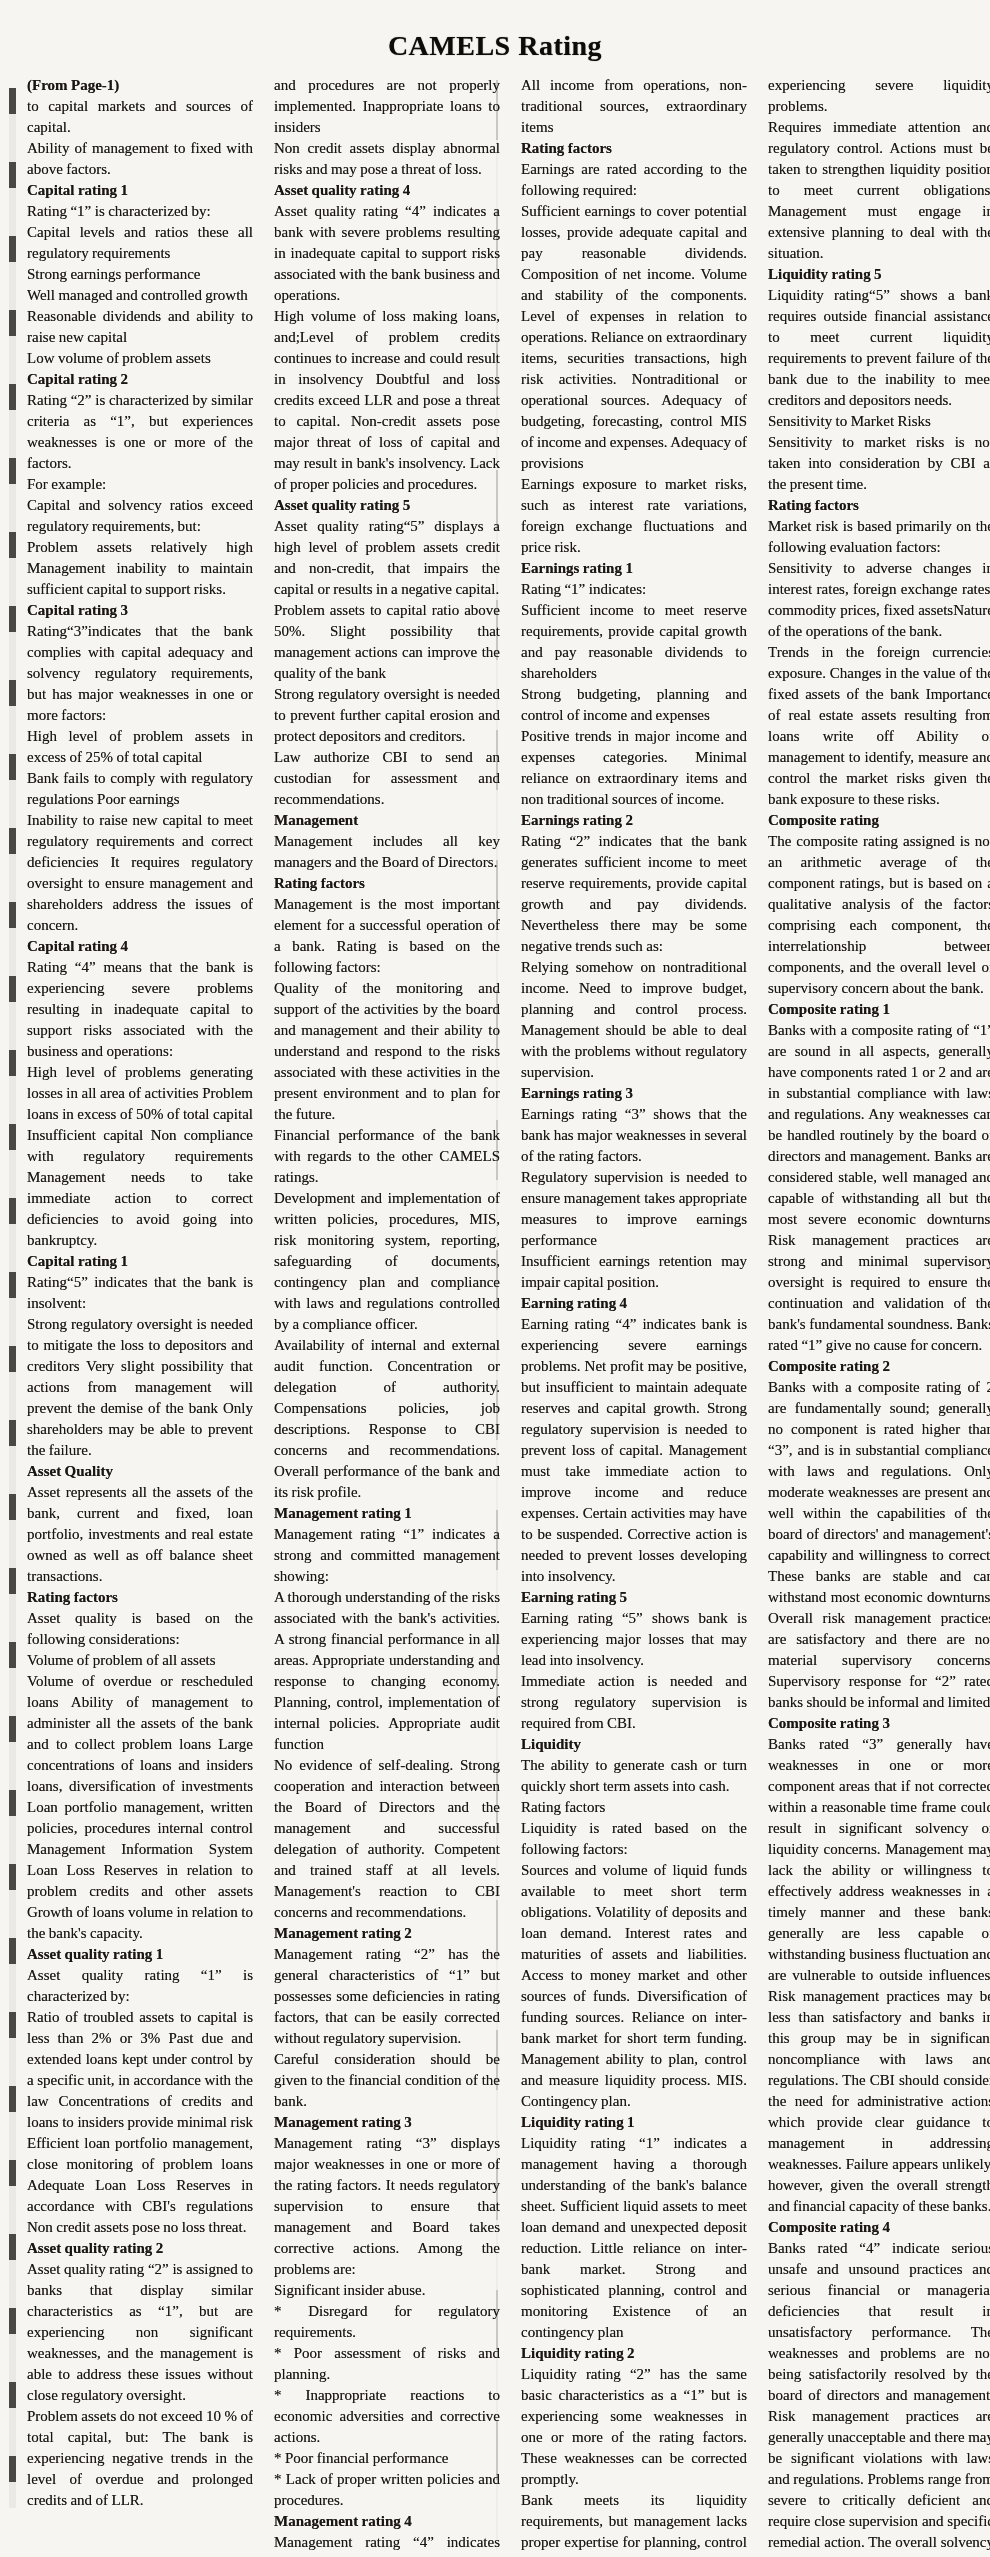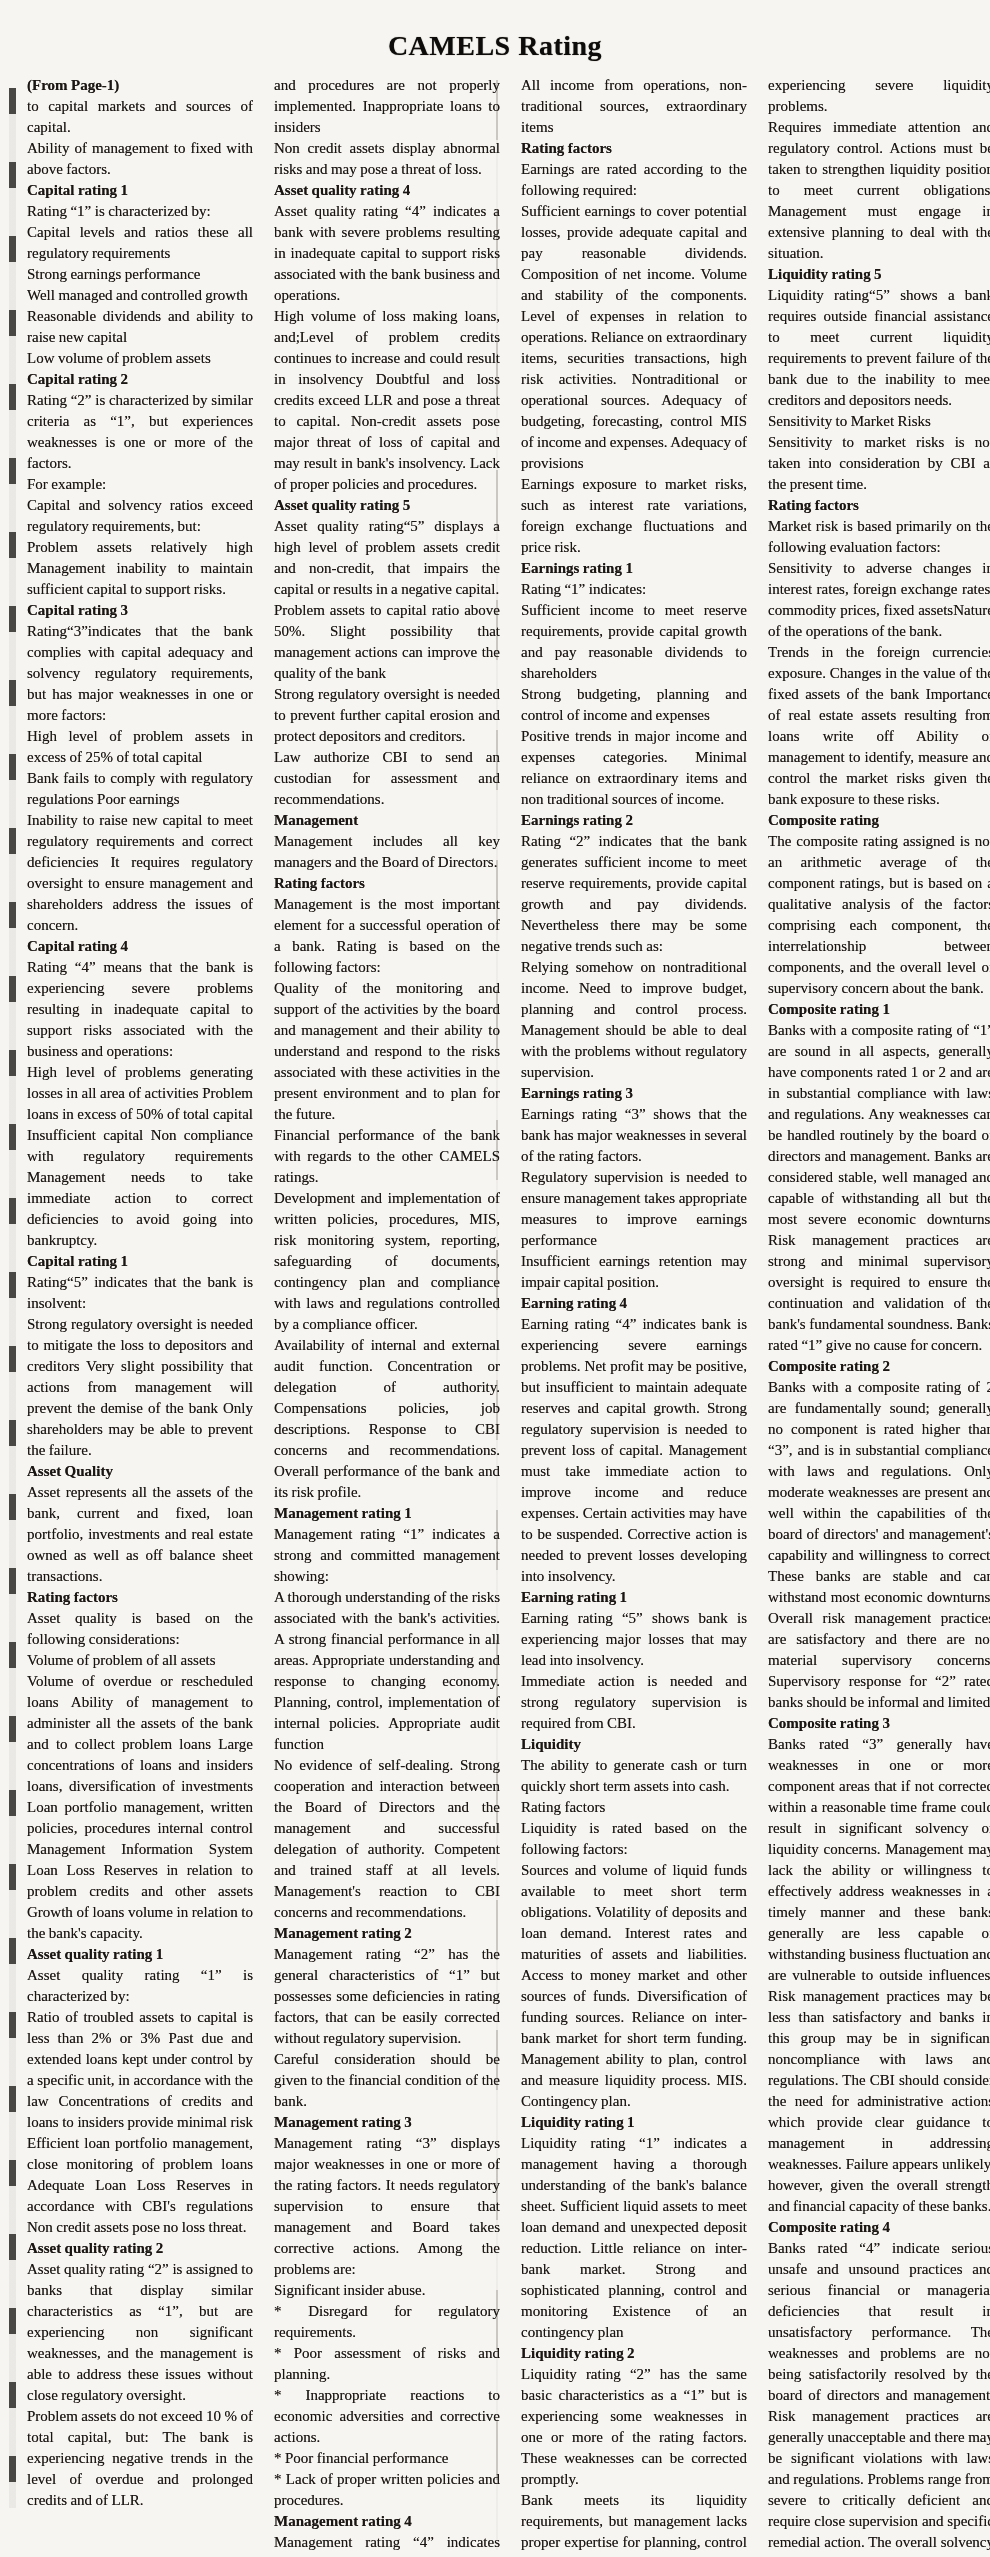--- a/index.html
+++ b/index.html
@@ -156,21 +156,21 @@
       <p class="p">Positive trends in major income and expenses categories. Minimal reliance on extraordinary items and non traditional sources of income.</p>
       <p class="h">Earnings rating 2</p>
       <p class="p">Rating “2” indicates that the bank generates sufficient income to meet reserve requirements, provide capital growth and pay dividends. Nevertheless there may be some negative trends such as:</p>
       <p class="p">Relying somehow on nontraditional income. Need to improve budget, planning and control process. Management should be able to deal with the problems without regulatory supervision.</p>
       <p class="h">Earnings rating 3</p>
       <p class="p">Earnings rating “3” shows that the bank has major weaknesses in several of the rating factors.</p>
       <p class="p">Regulatory supervision is needed to ensure management takes appropriate measures to improve earnings performance</p>
       <p class="p">Insufficient earnings retention may impair capital position.</p>
       <p class="h">Earning rating 4</p>
       <p class="p">Earning rating “4” indicates bank is experiencing severe earnings problems. Net profit may be positive, but insufficient to maintain adequate reserves and capital growth. Strong regulatory supervision is needed to prevent loss of capital. Management must take immediate action to improve income and reduce expenses. Certain activities may have to be suspended. Corrective action is needed to prevent losses developing into insolvency.</p>
-      <p class="h">Earning rating 1</p>
+      <p class="h">Earning rating 5</p>
       <p class="p">Earning rating “5” shows bank is experiencing major losses that may lead into insolvency.</p>
       <p class="p">Immediate action is needed and strong regulatory supervision is required from CBI.</p>
       <p class="h">Liquidity</p>
       <p class="p">The ability to generate cash or turn quickly short term assets into cash.</p>
       <p class="p">Rating factors</p>
       <p class="p">Liquidity is rated based on the following factors:</p>
       <p class="p">Sources and volume of liquid funds available to meet short term obligations. Volatility of deposits and loan demand. Interest rates and maturities of assets and liabilities. Access to money market and other sources of funds. Diversification of funding sources. Reliance on inter-bank market for short term funding. Management ability to plan, control and measure liquidity process. MIS. Contingency plan.</p>
       <p class="h">Liquidity rating 1</p>
       <p class="p">Liquidity rating “1” indicates a management having a thorough understanding of the bank's balance sheet. Sufficient liquid assets to meet loan demand and unexpected deposit reduction. Little reliance on inter-bank market. Strong and sophisticated planning, control and monitoring Existence of an contingency plan</p>
       <p class="h">Liquidity rating 2</p>

